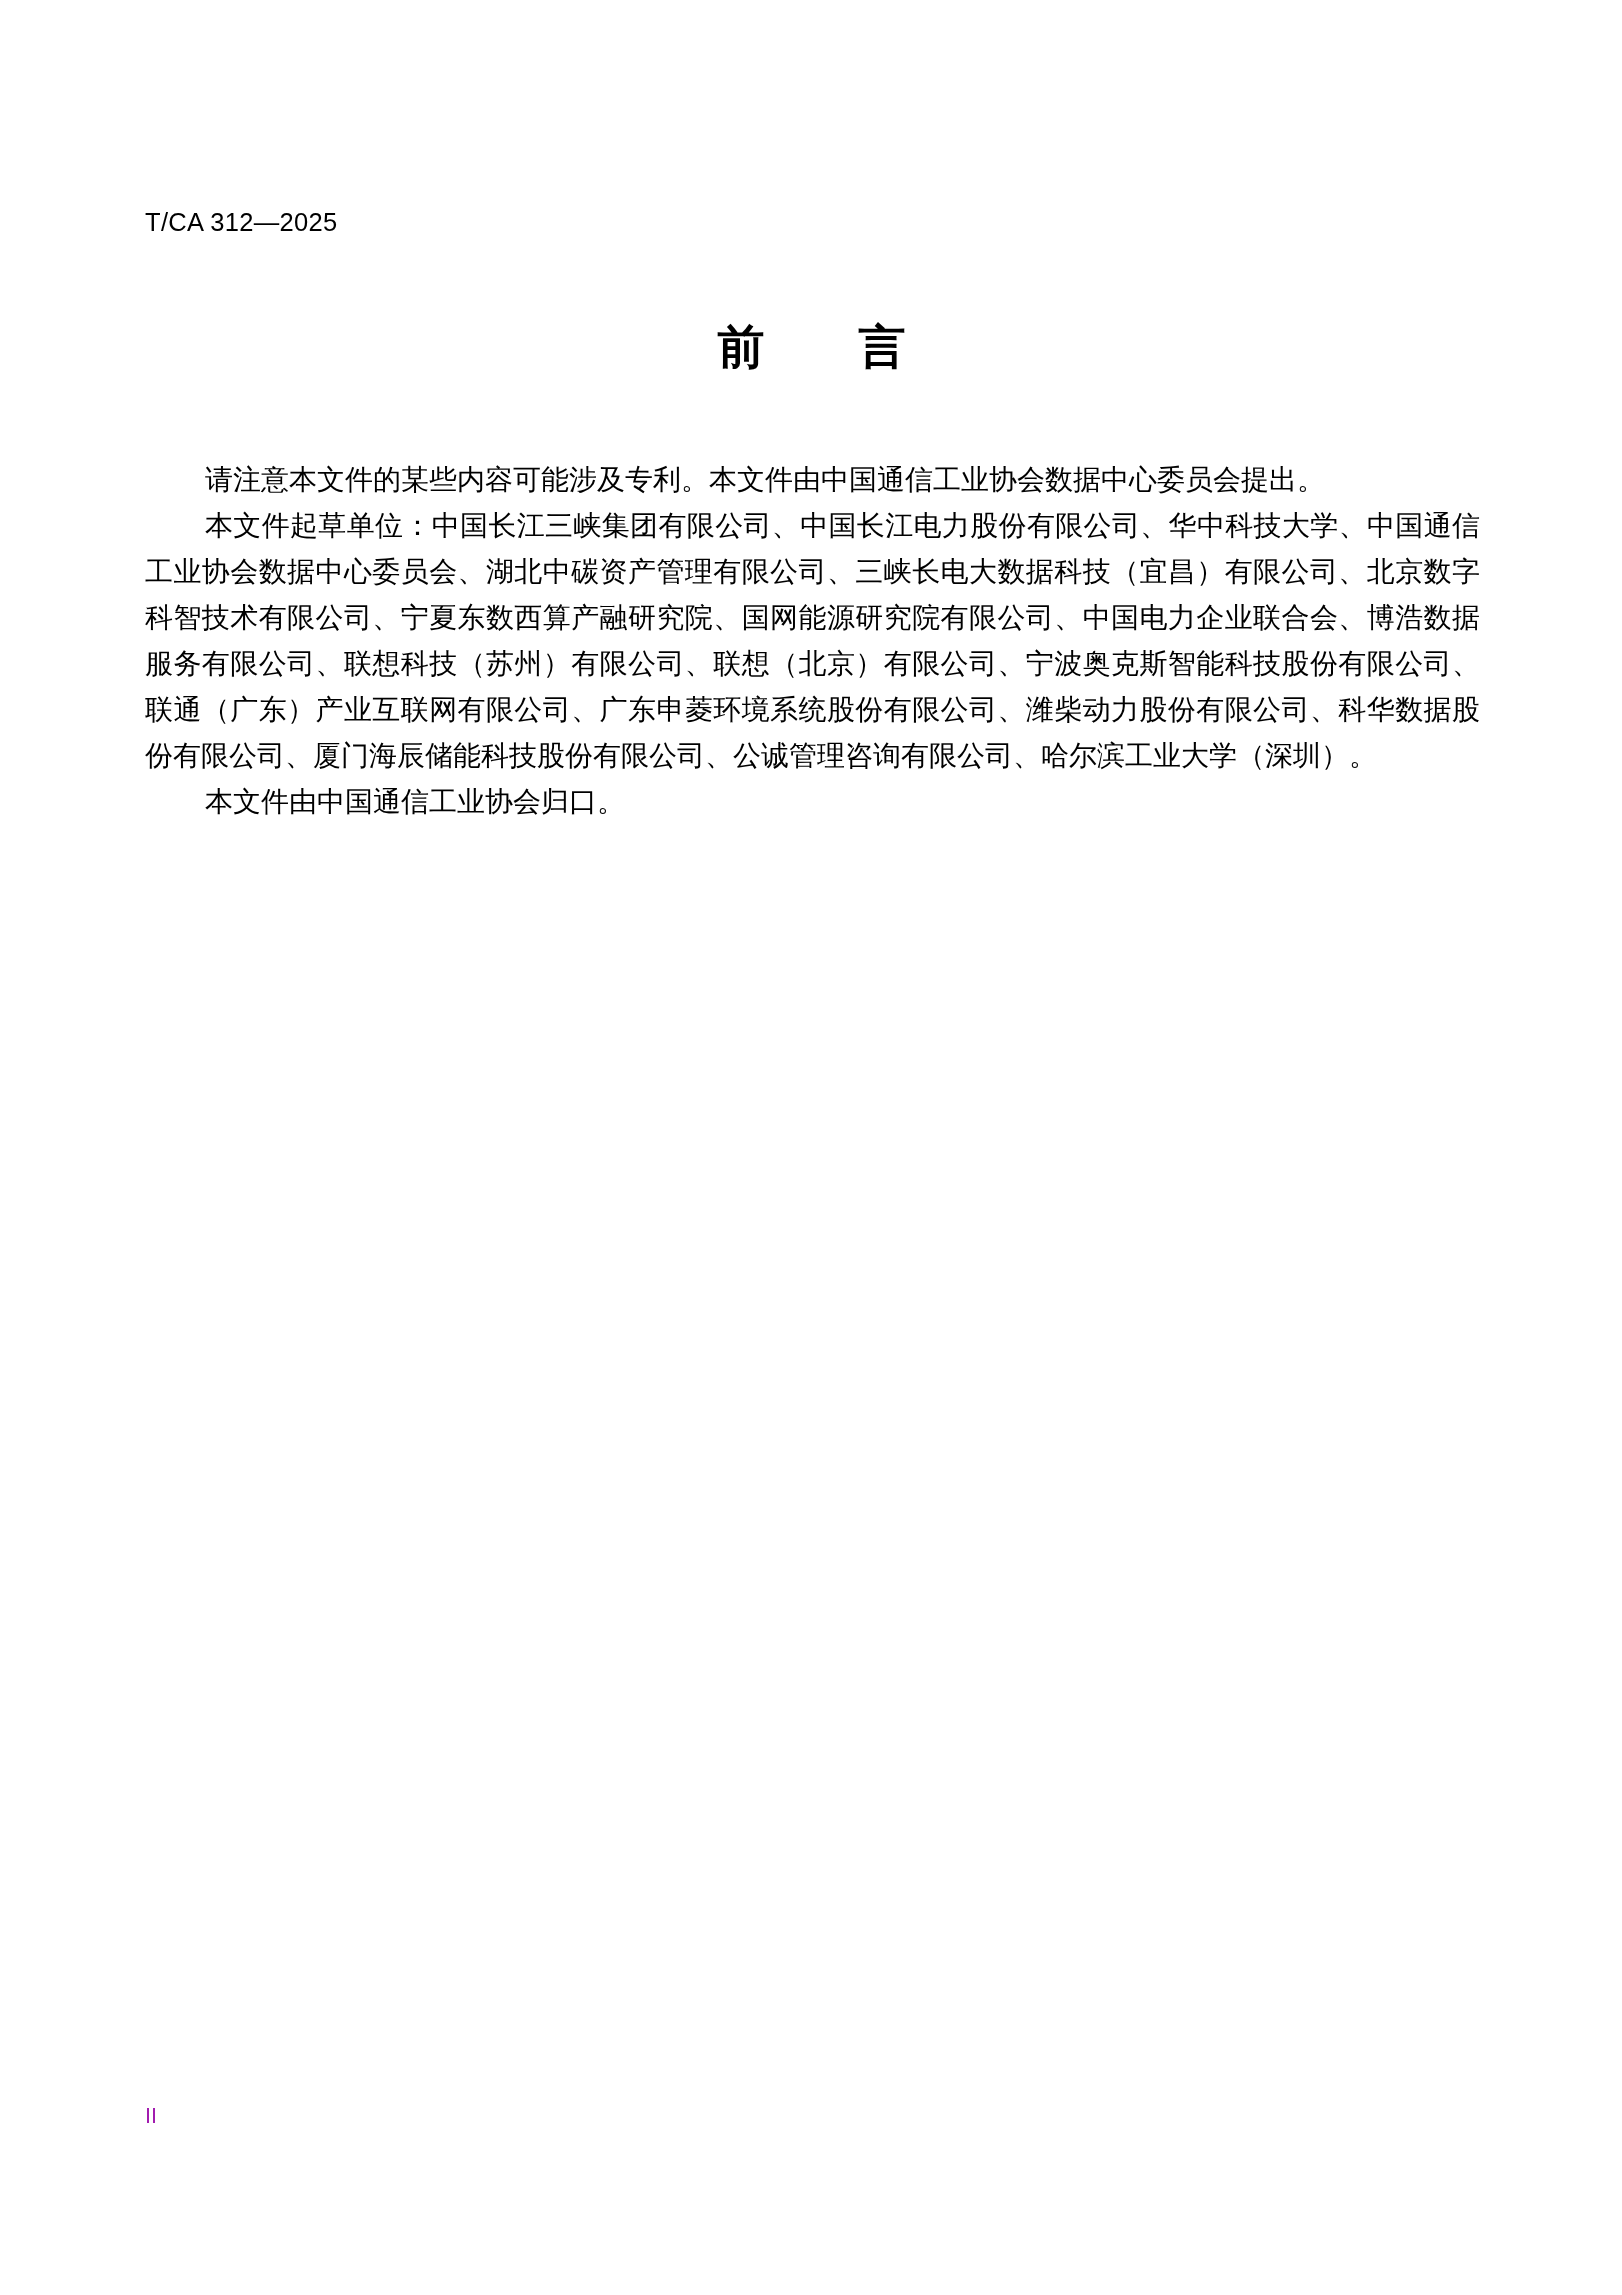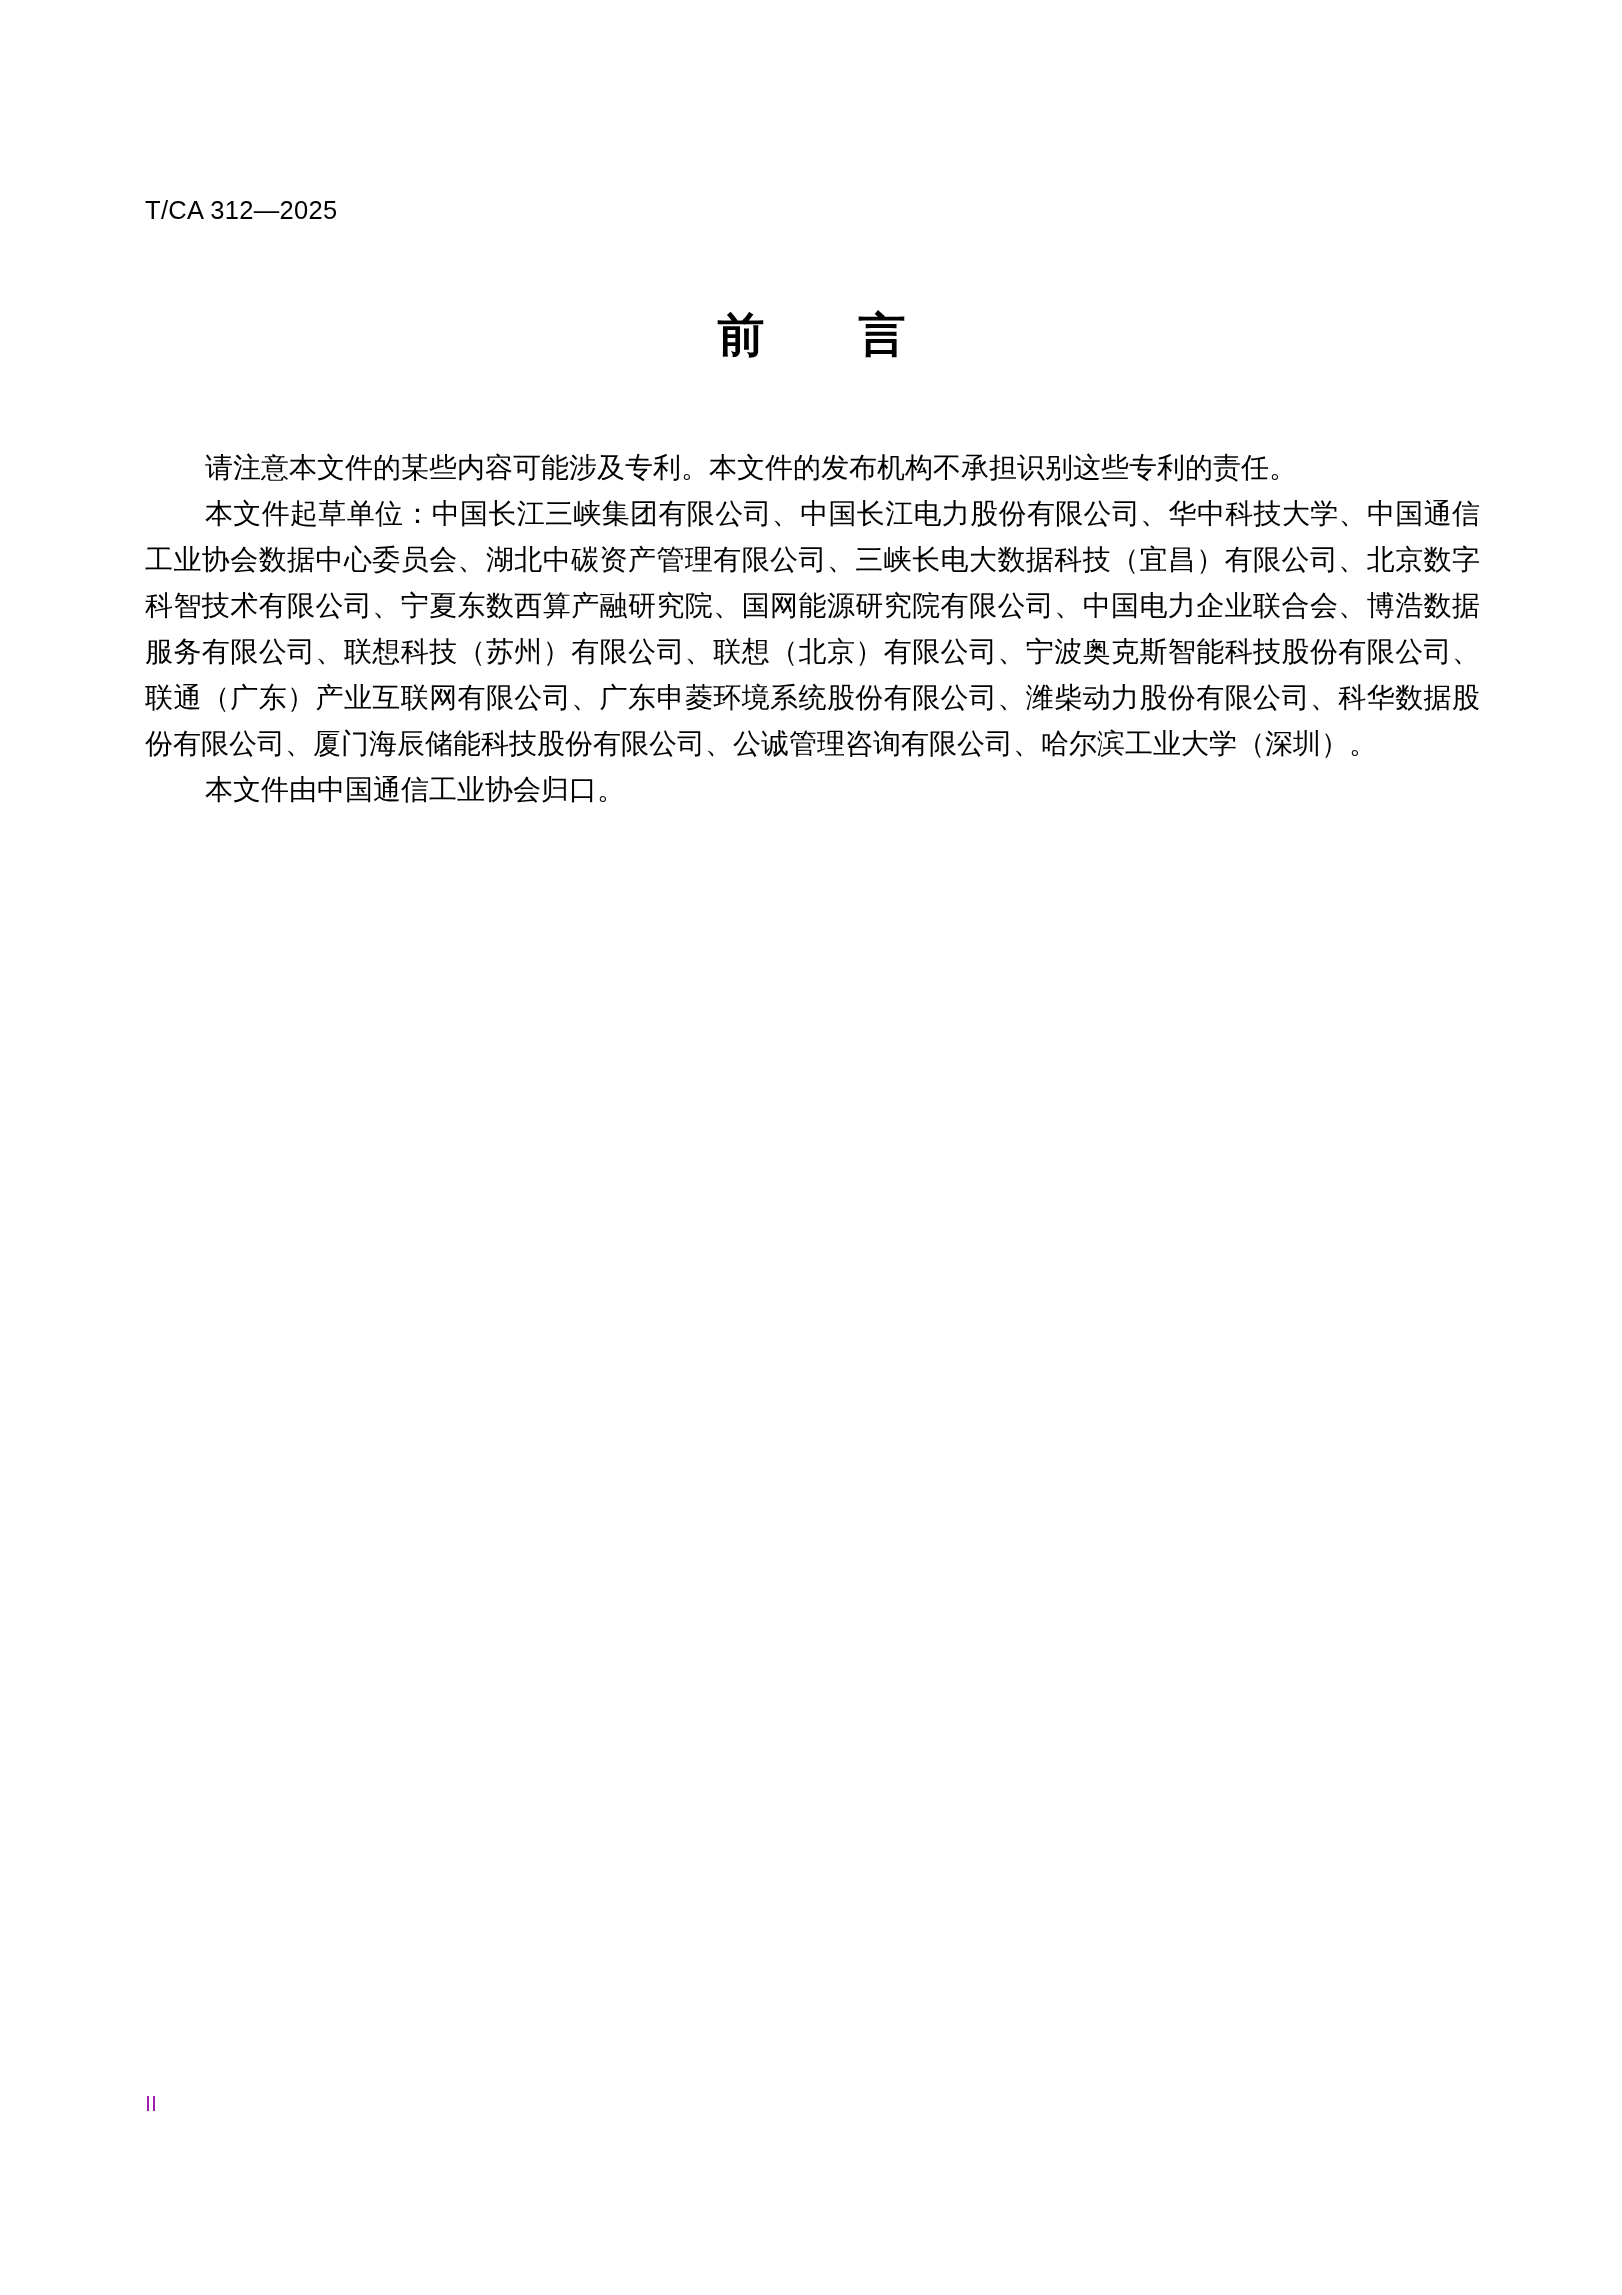--- a/index.html
+++ b/index.html
@@ -8,20 +8,21 @@
     background: #ffffff;
   }
 
   .page {
     position: relative;
     width: 1623px;
     height: 2123px;
     background: #ffffff;
     box-sizing: border-box;
     overflow: hidden;
+    margin-top: 12px;
   }
 
   
   .doc-header {
     position: absolute;
     left: 145px;
     top: 196px;
     font-family: "Liberation Sans", "DejaVu Sans", sans-serif;
     font-size: 25.5px;
     letter-spacing: 0.3px;
@@ -79,21 +80,21 @@
 </head>
 <body>
 
 <div class="page">
 
   <div class="doc-header">T/CA 312—2025</div>
 
   <div class="doc-title">前　　言</div>
 
   <div class="body-block">
-    <p class="para">请注意本文件的某些内容可能涉及专利。本文件的发布机构不承担识别这些专利的责任。</p>
+    <p class="para">请注意本文件的某些内容可能涉及专利。本文件由中国通信工业协会数据中心委员会提出。</p>
     <p class="para">本文件起草单位：中国长江三峡集团有限公司、中国长江电力股份有限公司、华中科技大学、中国通信工业协会数据中心委员会、湖北中碳资产管理有限公司、三峡长电大数据科技（宜昌）有限公司、北京数字科智技术有限公司、宁夏东数西算产融研究院、国网能源研究院有限公司、中国电力企业联合会、博浩数据服务有限公司、联想科技（苏州）有限公司、联想（北京）有限公司、宁波奥克斯智能科技股份有限公司、联通（广东）产业互联网有限公司、广东申菱环境系统股份有限公司、潍柴动力股份有限公司、科华数据股份有限公司、厦门海辰储能科技股份有限公司、公诚管理咨询有限公司、哈尔滨工业大学（深圳）。</p>
     <p class="para">本文件由中国通信工业协会归口。</p>
   </div>
 
   <div class="folio">II</div>
 
 </div>
 
 
 </body></html>

